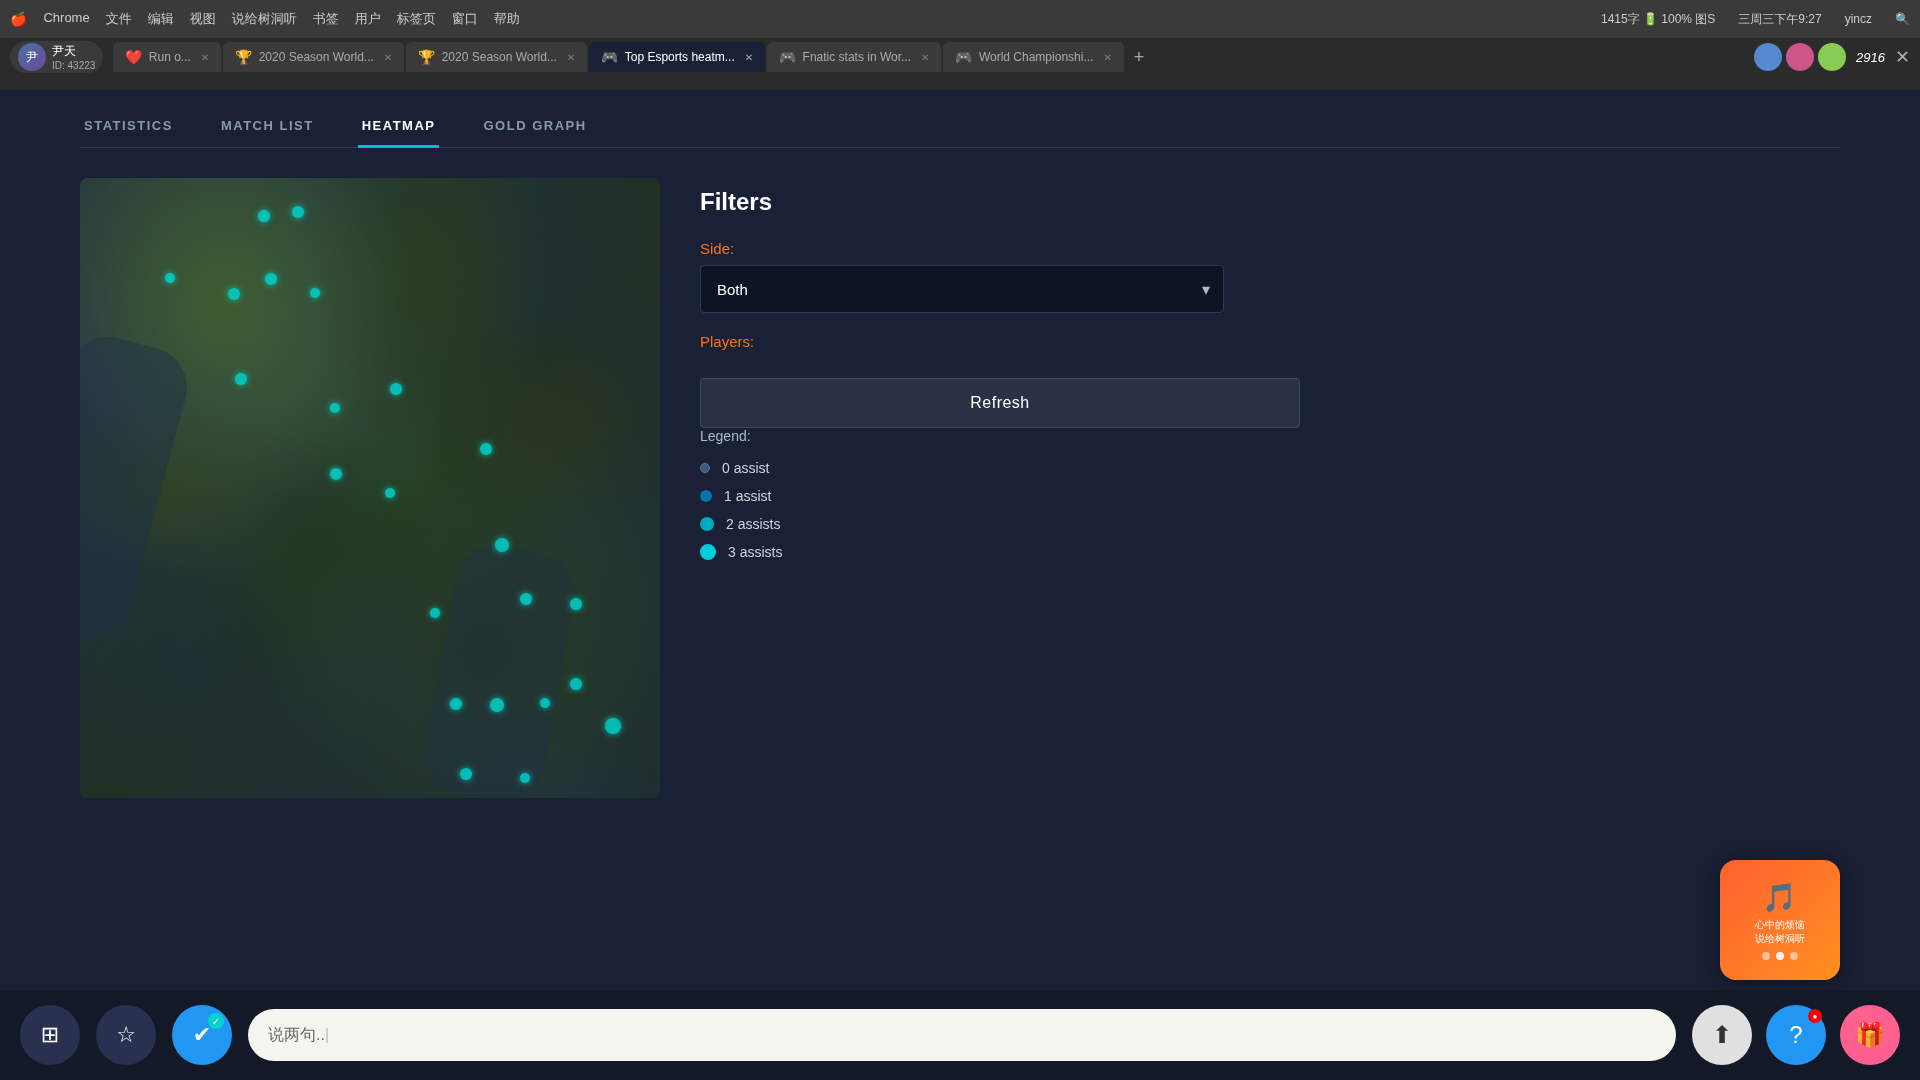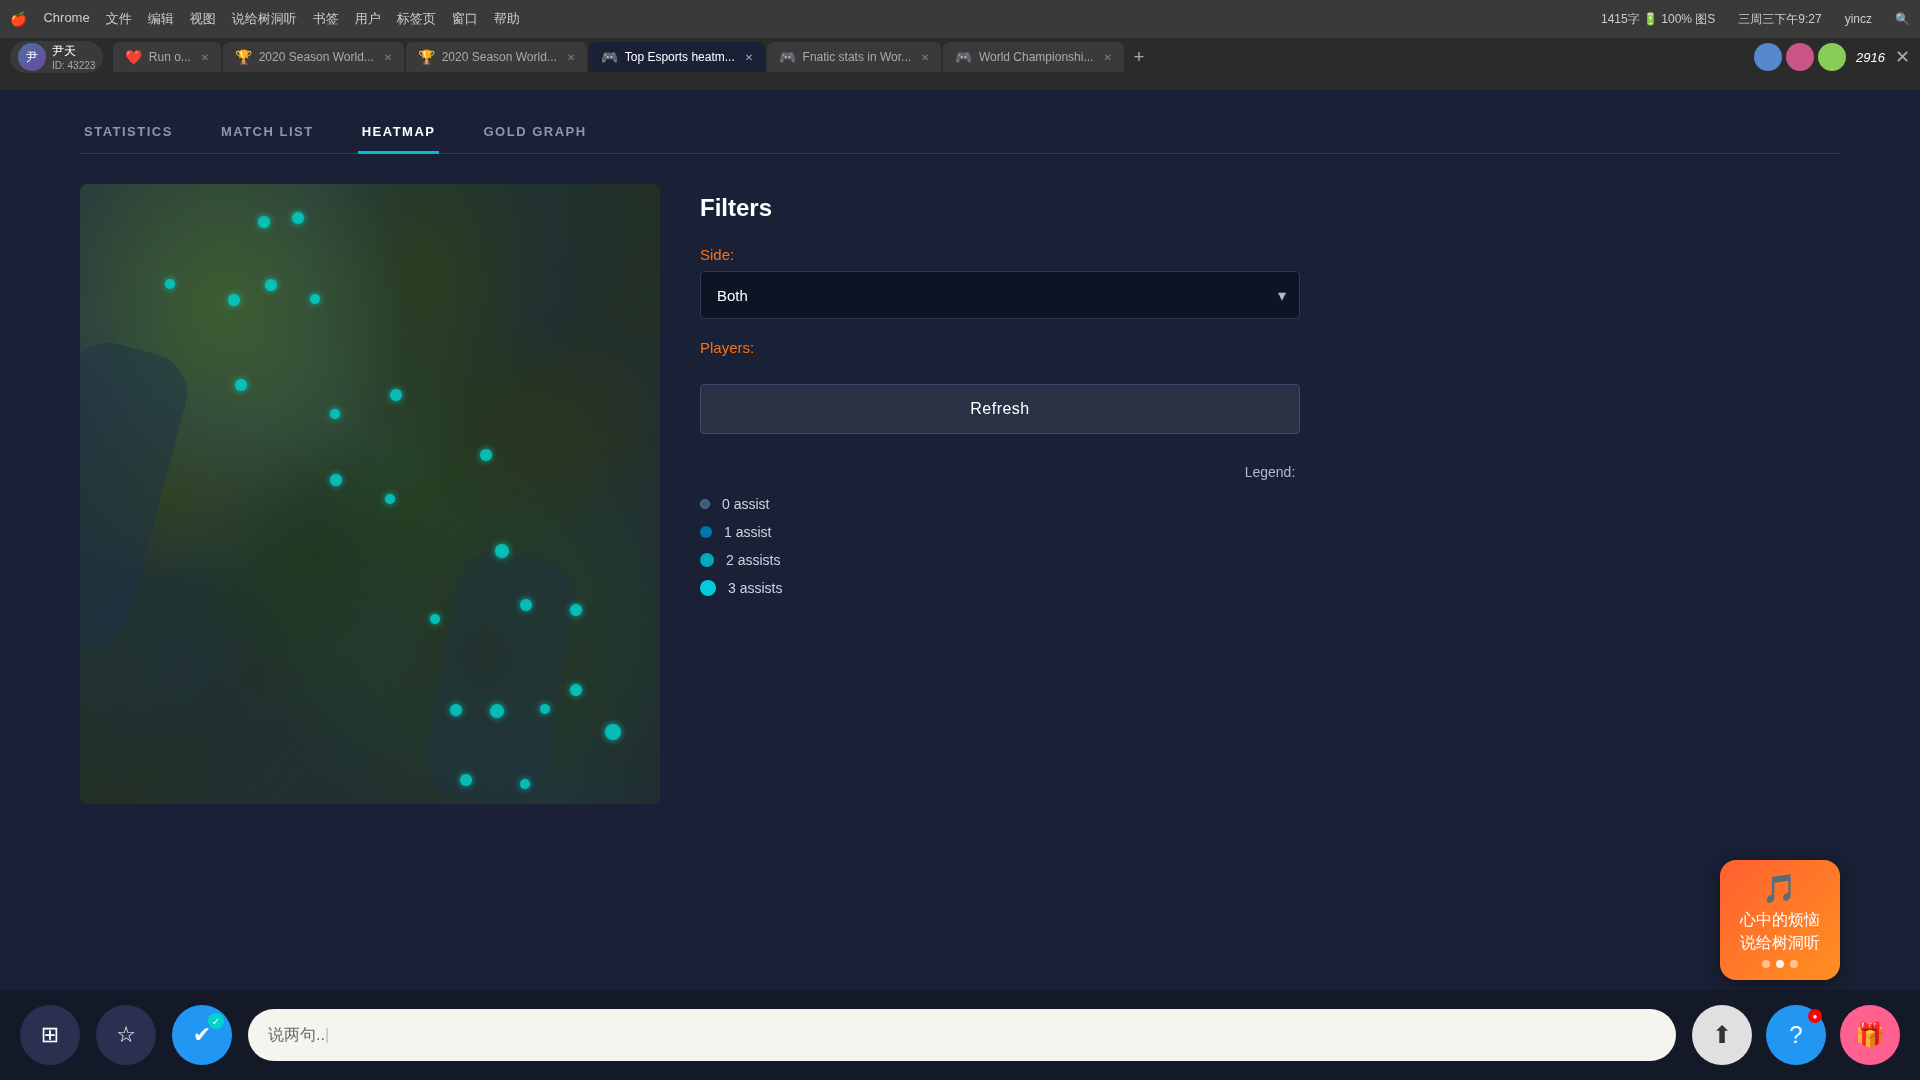--- a/index.html
+++ b/index.html
@@ -80,21 +80,21 @@
     }
 
     
     .page-content {
       position: absolute;
       top: 90px;
       left: 0;
       right: 0;
       bottom: 0;
       background: #1a2035;
-      padding: 22px 80px;
+      padding: 16px 80px;
     }
 
     
     .nav-tabs {
       display: flex;
       gap: 40px;
       border-bottom: 1px solid #2e3a55;
       margin-bottom: 30px;
     }
     .nav-tab {
@@ -174,21 +174,21 @@
       margin-bottom: 20px;
     }
     .filter-label {
       font-size: 15px;
       color: #f97316;
       margin-bottom: 8px;
       display: block;
     }
     .select-wrapper {
       position: relative;
-      width: 600px;
+      width: 524px;
     }
     .select-wrapper select {
       width: 100%;
       height: 48px;
       background: #0d1525;
       border: 1px solid #2e3a55;
       border-radius: 4px;
       color: #ffffff;
       font-size: 15px;
       padding: 0 40px 0 16px;
@@ -214,22 +214,20 @@
       color: #ffffff;
       font-size: 16px;
       cursor: pointer;
       margin-top: 8px;
       letter-spacing: 0.5px;
       transition: background 0.2s;
     }
 
     
     .legend-section {
-      margin-top: 30px;
-      text-align: center;
     }
     .legend-title {
       font-size: 14px;
       color: #aabbcc;
       margin-bottom: 16px;
     }
     .legend-item {
       display: flex;
       align-items: center;
       gap: 12px;
@@ -554,21 +552,21 @@
           <div class="legend-dot" style="background:#00ccdd;width:16px;height:16px;"></div>
           <span class="legend-text">3 assists</span>
         </div>
       </div>
     </div>
   </div>
 </div>
 
 <div class="gift-overlay">
   <div class="gift-emoji">🎵</div>
-  <div style="font-size:16px;line-height:1.4;">心中的烦恼<br>说给树洞听</div>
+  <div style="font-size:10px;line-height:1.4;">心中的烦恼<br>说给树洞听</div>
   <div style="display:flex;gap:6px;margin-top:6px;">
     <div style="width:8px;height:8px;border-radius:50%;background:rgba(255,255,255,0.5);"></div>
     <div style="width:8px;height:8px;border-radius:50%;background:rgba(255,255,255,0.9);"></div>
     <div style="width:8px;height:8px;border-radius:50%;background:rgba(255,255,255,0.5);"></div>
   </div>
 </div>
 
 <div class="bottom-bar">
   <div class="bottom-btn">
     <span>⊞</span>

